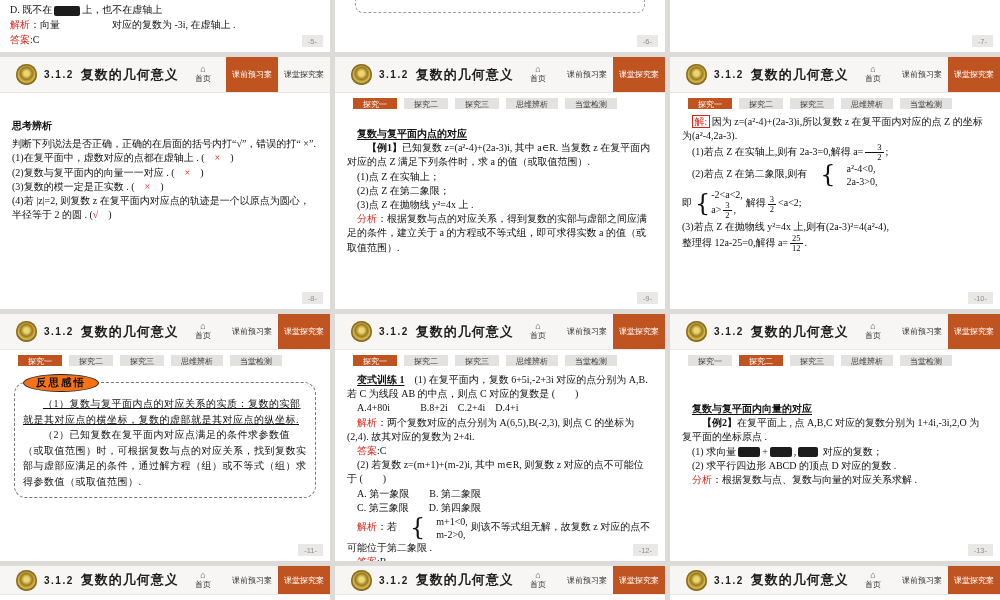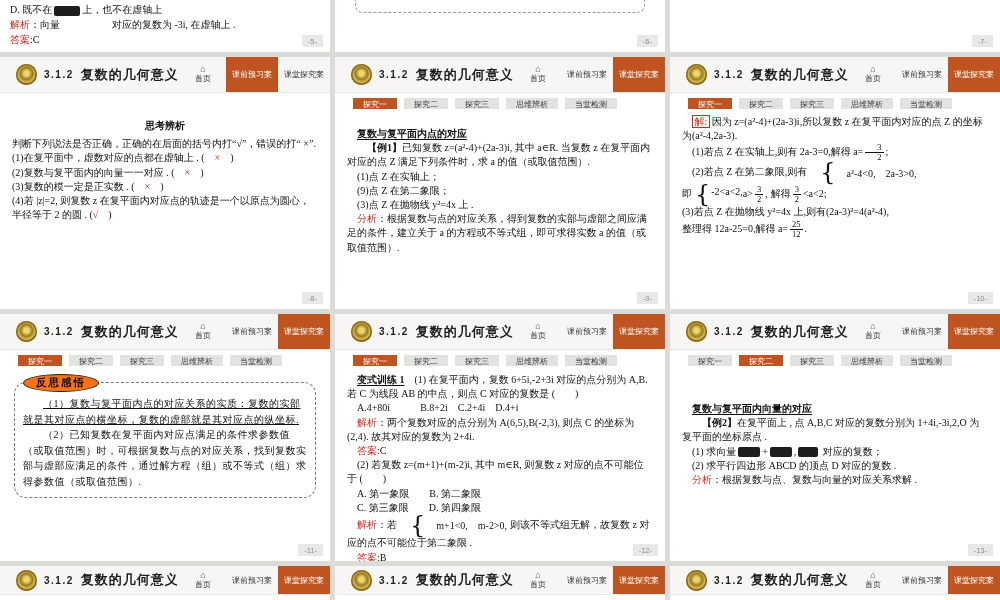--- a/index.html
+++ b/index.html
@@ -54,21 +54,21 @@
   .b{font-weight:bold;}
   .u{text-decoration:underline;text-underline-offset:2px;}
   .rbox{border:1px solid var(--red);padding:0 1.5px;margin-right:2px;}
 
   .frac{display:inline-flex;flex-direction:column;vertical-align:middle;line-height:1.05;
         font-size:8.5px;text-align:center;margin:0 2px;}
   .fn{border-bottom:1px solid #111;padding:0 2px;}
   .fd{padding:0 2px;}
   .sys{display:inline-flex;align-items:center;vertical-align:middle;margin:0 3px;}
   .brace{font-size:24px;line-height:.9;margin-right:1px;font-family:"DejaVu Serif",serif;}
-  .sysrows{display:inline-flex;flex-direction:row;}
+  .sysrows{display:inline-flex;flex-direction:column;}
   .sysrow{line-height:1.3;}
   .smudge{display:inline-block;height:10px;background:#1c1c1c;border-radius:2px;
           vertical-align:middle;margin:0 2px;}
   .gapsp{display:inline-block;}
 
   .pg{position:absolute;bottom:5px;right:7px;background:#e9e8e6;color:#8f8e8c;
       font-size:7.5px;padding:1.5px 6px;font-family:"Liberation Sans",sans-serif;}
 
   
   .dash-tail{width:88%;height:13px;margin:0 auto;border:1.2px dashed #9a9a9a;border-top:none;
@@ -110,21 +110,21 @@
       <span class="nav">
         <span class="nav-home">
           <span class="house">⌂</span>
           <span>首页</span>
         </span>
         <span class="nav-btn on">课前预习案</span>
         <span class="nav-btn">课堂探究案</span>
       </span>
     </div>
   <div class="content">
-      <div class="ln" style="text-align: center; margin-top: 24px;"><span class="b">思考辨析</span></div>
+      <div class="ln" style="margin-top: 24px;"><span class="b">思考辨析</span></div>
       <div class="ln" style="margin-top: 4px;"><span>判断下列说法是否正确，正确的在后面的括号内打“√”，错误的打“ ×”.</span></div>
       <div class="ln"><span>(1)在复平面中，虚数对应的点都在虚轴上 . (　</span><span class="red">×</span><span>　)</span></div>
       <div class="ln"><span>(2)复数与复平面内的向量一一对应 . (　</span><span class="red">×</span><span>　)</span></div>
       <div class="ln"><span>(3)复数的模一定是正实数 . (　</span><span class="red">×</span><span>　)</span></div>
       <div class="ln"><span>(4)若 |z|=2, 则复数 z 在复平面内对应点的轨迹是一个以原点为圆心，半径等于 2 的圆 . (</span><span class="red">√</span><span>　)</span></div>
     </div>
   <span class="pg">-8-</span>
 </div>
 <div class="slide col1 r1">
   <div class="head">
@@ -144,21 +144,21 @@
       <span class="tab on">探究一</span>
       <span class="tab">探究二</span>
       <span class="tab">探究三</span>
       <span class="tab">思维辨析</span>
       <span class="tab">当堂检测</span>
     </div>
   <div class="content">
       <div class="ln" style="text-indent: 1em; margin-top: 16px;"><span class="b u">复数与复平面内点的对应</span></div>
       <div class="ln" style="text-indent: 2em;"><span class="b">【例1】</span><span>已知复数 z=(a²-4)+(2a-3)i, 其中 a∈R. 当复数 z 在复平面内对应的点 Z 满足下列条件时，求 a 的值（或取值范围）.</span></div>
       <div class="ln" style="text-indent: 1em;"><span>(1)点 Z 在实轴上；</span></div>
-      <div class="ln" style="text-indent: 1em;"><span>(9)点 Z 在第二象限；</span></div>
+      <div class="ln" style="text-indent: 1em;"><span>(2)点 Z 在第二象限；</span></div>
       <div class="ln" style="text-indent: 1em;"><span>(3)点 Z 在抛物线 y²=4x 上 .</span></div>
       <div class="ln" style="text-indent: 1em;"><span class="red">分析</span><span>：根据复数与点的对应关系，得到复数的实部与虚部之间应满足的条件，建立关于 a 的方程或不等式组，即可求得实数 a 的值（或取值范围）.</span></div>
     </div>
   <span class="pg">-9-</span>
 </div>
 <div class="slide col2 r1">
   <div class="head">
       <span class="seal"></span>
       <span class="chapter">3.1.2</span>
       <span class="title">复数的几何意义</span>

